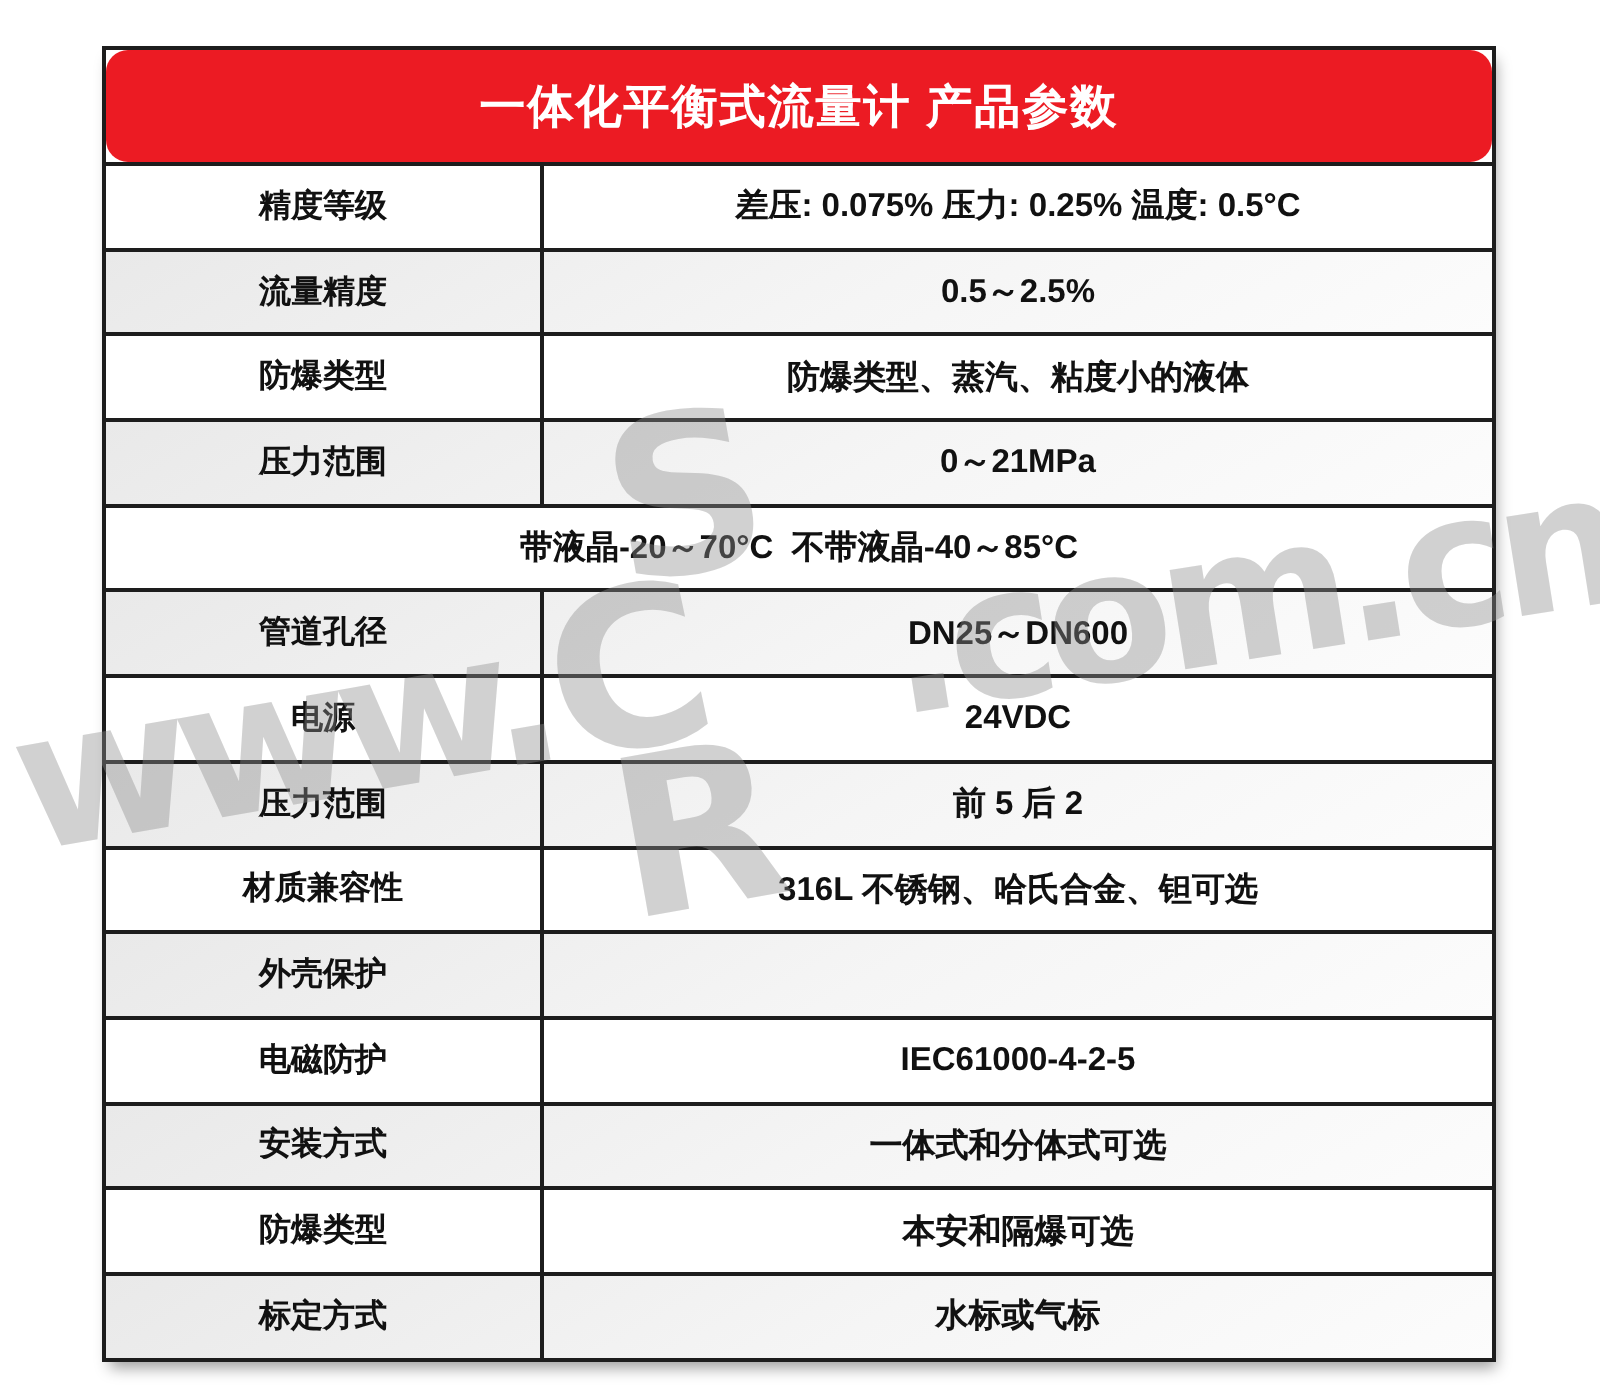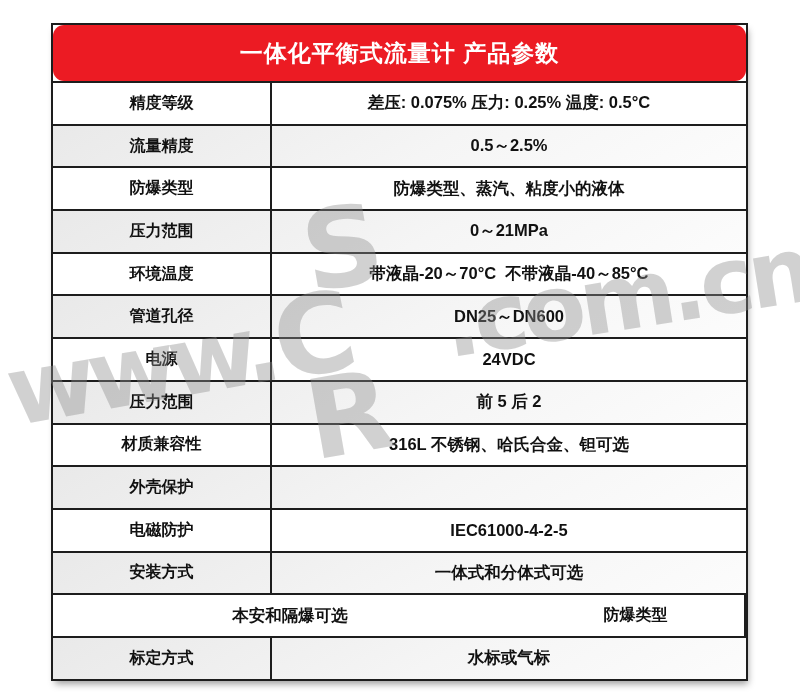--- a/index.html
+++ b/index.html
@@ -62,21 +62,20 @@
     </div>
     <div class="row">
       <div class="cell label">防爆类型</div>
       <div class="cell value">防爆类型、蒸汽、粘度小的液体</div>
     </div>
     <div class="row">
       <div class="cell label">压力范围</div>
       <div class="cell value">0～21MPa</div>
     </div>
     <div class="row">
-      <div class="cell label">环境温度</div>
       <div class="cell value">带液晶-20～70°C  不带液晶-40～85°C</div>
     </div>
     <div class="row">
       <div class="cell label">管道孔径</div>
       <div class="cell value">DN25～DN600</div>
     </div>
     <div class="row">
       <div class="cell label">电源</div>
       <div class="cell value">24VDC</div>
     </div>
@@ -93,22 +92,22 @@
     </div>
     <div class="row">
       <div class="cell label">电磁防护</div>
       <div class="cell value">IEC61000-4-2-5</div>
     </div>
     <div class="row">
       <div class="cell label">安装方式</div>
       <div class="cell value">一体式和分体式可选</div>
     </div>
     <div class="row">
+      <div class="cell label">防爆类型</div>
       <div class="cell value">本安和隔爆可选</div>
-      <div class="cell label">防爆类型</div>
     </div>
     <div class="row">
       <div class="cell label">标定方式</div>
       <div class="cell value">水标或气标</div>
     </div>
   </div>
 </div>
 
 <div class="watermark" aria-hidden="true">
   <span class="wm wm-www">www.</span>

